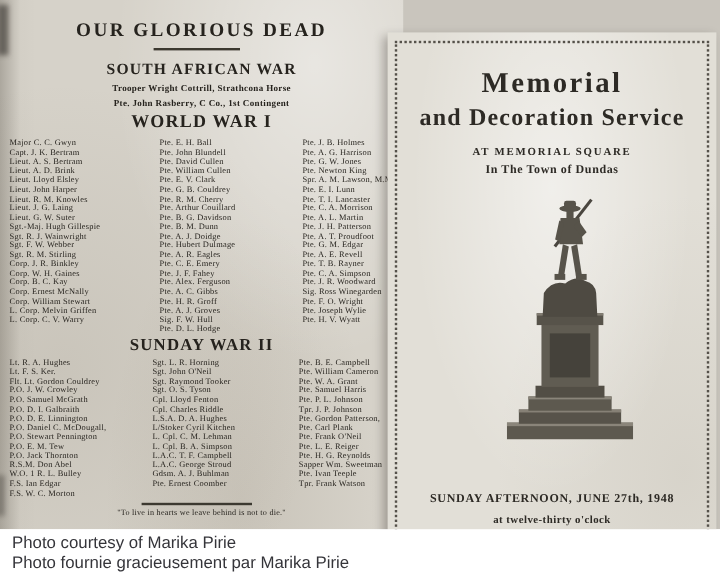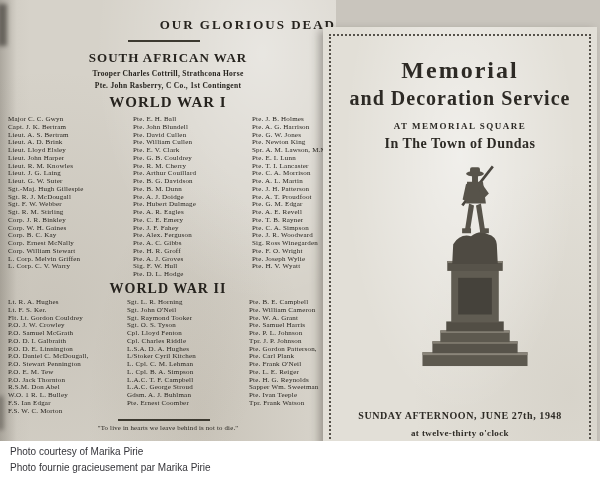--- a/index.html
+++ b/index.html
@@ -11,21 +11,21 @@
     background:
       radial-gradient(ellipse at 78% 12%, rgba(255,255,255,0.45), transparent 45%),
       radial-gradient(ellipse at 15% 70%, rgba(110,100,82,0.12), transparent 55%),
       radial-gradient(ellipse at 60% 95%, rgba(120,108,88,0.14), transparent 40%),
       linear-gradient(90deg, rgba(62,56,46,0.28), rgba(62,56,46,0.02) 5%, transparent 9%),
       #d6d2c9;}
   .corner-mark{position:absolute;background:rgba(42,39,33,0.55);filter:blur(2px);}
   .cm1{left:-2px;top:4px;width:9px;height:42px;}
   .cm2{left:-3px;top:396px;width:7px;height:34px;opacity:.6;}
   .lp-center{position:absolute;left:0;width:336px;text-align:center;}
-  .h-glorious{top:17px;font-size:13px;font-weight:bold;letter-spacing:2px;text-align:right;}
+  .h-glorious{top:17px;font-size:16px;font-weight:bold;letter-spacing:2px;}
   .rule{position:absolute;height:2px;background:#3c3930;}
   .rule1{top:40px;left:128px;width:72px;}
   .h-saw{top:50px;font-size:13px;font-weight:bold;letter-spacing:1px;}
   .saw-names{top:68px;font-size:7.5px;line-height:12px;font-weight:bold;letter-spacing:.3px;}
   .h-ww1{top:94px;font-size:15px;font-weight:bold;letter-spacing:1px;}
   .h-ww2{top:281px;font-size:14px;font-weight:bold;letter-spacing:1px;}
   .col{position:absolute;font-size:7px;line-height:7.75px;white-space:nowrap;letter-spacing:.2px;}
   .ww1-c1{top:116px;left:8px;width:124px;}
   .ww1-c2{top:116px;left:133px;width:117px;}
   .ww1-c3{top:116px;left:252px;width:84px;}
@@ -40,62 +40,62 @@
       radial-gradient(ellipse at 50% 30%, rgba(255,255,255,0.5), transparent 60%),
       radial-gradient(ellipse at 90% 85%, rgba(120,110,90,0.10), transparent 45%),
       #e2dfd7;
     box-shadow:-4px 3px 8px rgba(48,44,36,0.35);margin-top:20px;}
   .dotted-frame{position:absolute;left:6px;top:7px;right:6px;bottom:7px;
     border:2px dotted #55514a;}
   .rp-center{position:absolute;left:0;width:274px;text-align:center;}
   .rp-title1{top:30px;font-size:24px;font-weight:bold;letter-spacing:2px;}
   .rp-title2{top:60px;font-size:20px;font-weight:bold;letter-spacing:1px;}
   .rp-sub1{top:94px;font-size:9px;font-weight:bold;letter-spacing:1.5px;}
-  .rp-sub2{top:109px;font-size:14px;font-weight:bold;letter-spacing:.5px;}
+  .rp-sub2{top:109px;font-size:10px;font-weight:bold;letter-spacing:.5px;}
   .statue{position:absolute;left:96px;top:124px;width:112px;height:218px;}
   .rp-date{top:383px;font-size:10px;font-weight:bold;letter-spacing:.6px;}
   .rp-time{top:401px;font-size:9px;font-weight:bold;letter-spacing:.4px;}
   
   .caption{position:absolute;left:0;top:441px;width:600px;height:39px;background:#ffffff;
     font-family:"Liberation Sans","DejaVu Sans",sans-serif;color:#35353a;
     padding:3px 0 0 10px;box-sizing:border-box;}
-  .cap-line{font-size:10px;line-height:16px;}
+  .cap-line{font-size:14px;line-height:16px;}
 </style>
 </head>
 <body>
 
 <div class="screen">
   <div class="scan">
 
     <div class="left-page">
       <div class="corner-mark cm1"></div>
       <div class="corner-mark cm2"></div>
 
       <div class="lp-center h-glorious">OUR GLORIOUS DEAD</div>
       <div class="rule rule1"></div>
 
       <div class="lp-center h-saw">SOUTH AFRICAN WAR</div>
       <div class="lp-center saw-names">
-          <div class="saw-row">Trooper Charles Cottrill, Strathcona Horse</div>
+          <div class="saw-row">Trooper Wright Cottrill, Strathcona Horse</div>
           <div class="saw-row">Pte. John Rasberry, C Co., 1st Contingent</div>
         </div>
 
       <div class="lp-center h-ww1">WORLD WAR I</div>
       <div class="col ww1-c1">
           <div class="name-row">Major C. C. Gwyn</div>
           <div class="name-row">Capt. J. K. Bertram</div>
           <div class="name-row">Lieut. A. S. Bertram</div>
           <div class="name-row">Lieut. A. D. Brink</div>
           <div class="name-row">Lieut. Lloyd Elsley</div>
           <div class="name-row">Lieut. John Harper</div>
           <div class="name-row">Lieut. R. M. Knowles</div>
           <div class="name-row">Lieut. J. G. Laing</div>
           <div class="name-row">Lieut. G. W. Suter</div>
           <div class="name-row">Sgt.-Maj. Hugh Gillespie</div>
-          <div class="name-row">Sgt. R. J. McDougall</div>
+          <div class="name-row">Sgt. R. J. Wainwright</div>
           <div class="name-row">Sgt. F. W. Webber</div>
           <div class="name-row">Sgt. R. M. Stirling</div>
           <div class="name-row">Corp. J. R. Binkley</div>
           <div class="name-row">Corp. W. H. Gaines</div>
           <div class="name-row">Corp. B. C. Kay</div>
           <div class="name-row">Corp. Ernest McNally</div>
           <div class="name-row">Corp. William Stewart</div>
           <div class="name-row">L. Corp. Melvin Griffen</div>
           <div class="name-row">L. Corp. C. V. Warry</div>
         </div>
@@ -138,21 +138,21 @@
           <div class="name-row">Pte. A. E. Revell</div>
           <div class="name-row">Pte. T. B. Rayner</div>
           <div class="name-row">Pte. C. A. Simpson</div>
           <div class="name-row">Pte. J. R. Woodward</div>
           <div class="name-row">Sig. Ross Winegarden</div>
           <div class="name-row">Pte. F. O. Wright</div>
           <div class="name-row">Pte. Joseph Wylie</div>
           <div class="name-row">Pte. H. V. Wyatt</div>
         </div>
 
-      <div class="lp-center h-ww2">WORLD WAR II</div>
+      <div class="lp-center h-ww2">SUNDAY WAR II</div>
       <div class="col ww2-c1">
           <div class="name-row">Lt. R. A. Hughes</div>
           <div class="name-row">Lt. F. S. Ker.</div>
           <div class="name-row">Flt. Lt. Gordon Couldrey</div>
           <div class="name-row">P.O. J. W. Crowley</div>
           <div class="name-row">P.O. Samuel McGrath</div>
           <div class="name-row">P.O. D. I. Galbraith</div>
           <div class="name-row">P.O. D. E. Linnington</div>
           <div class="name-row">P.O. Daniel C. McDougall,</div>
           <div class="name-row">P.O. Stewart Pennington</div>

